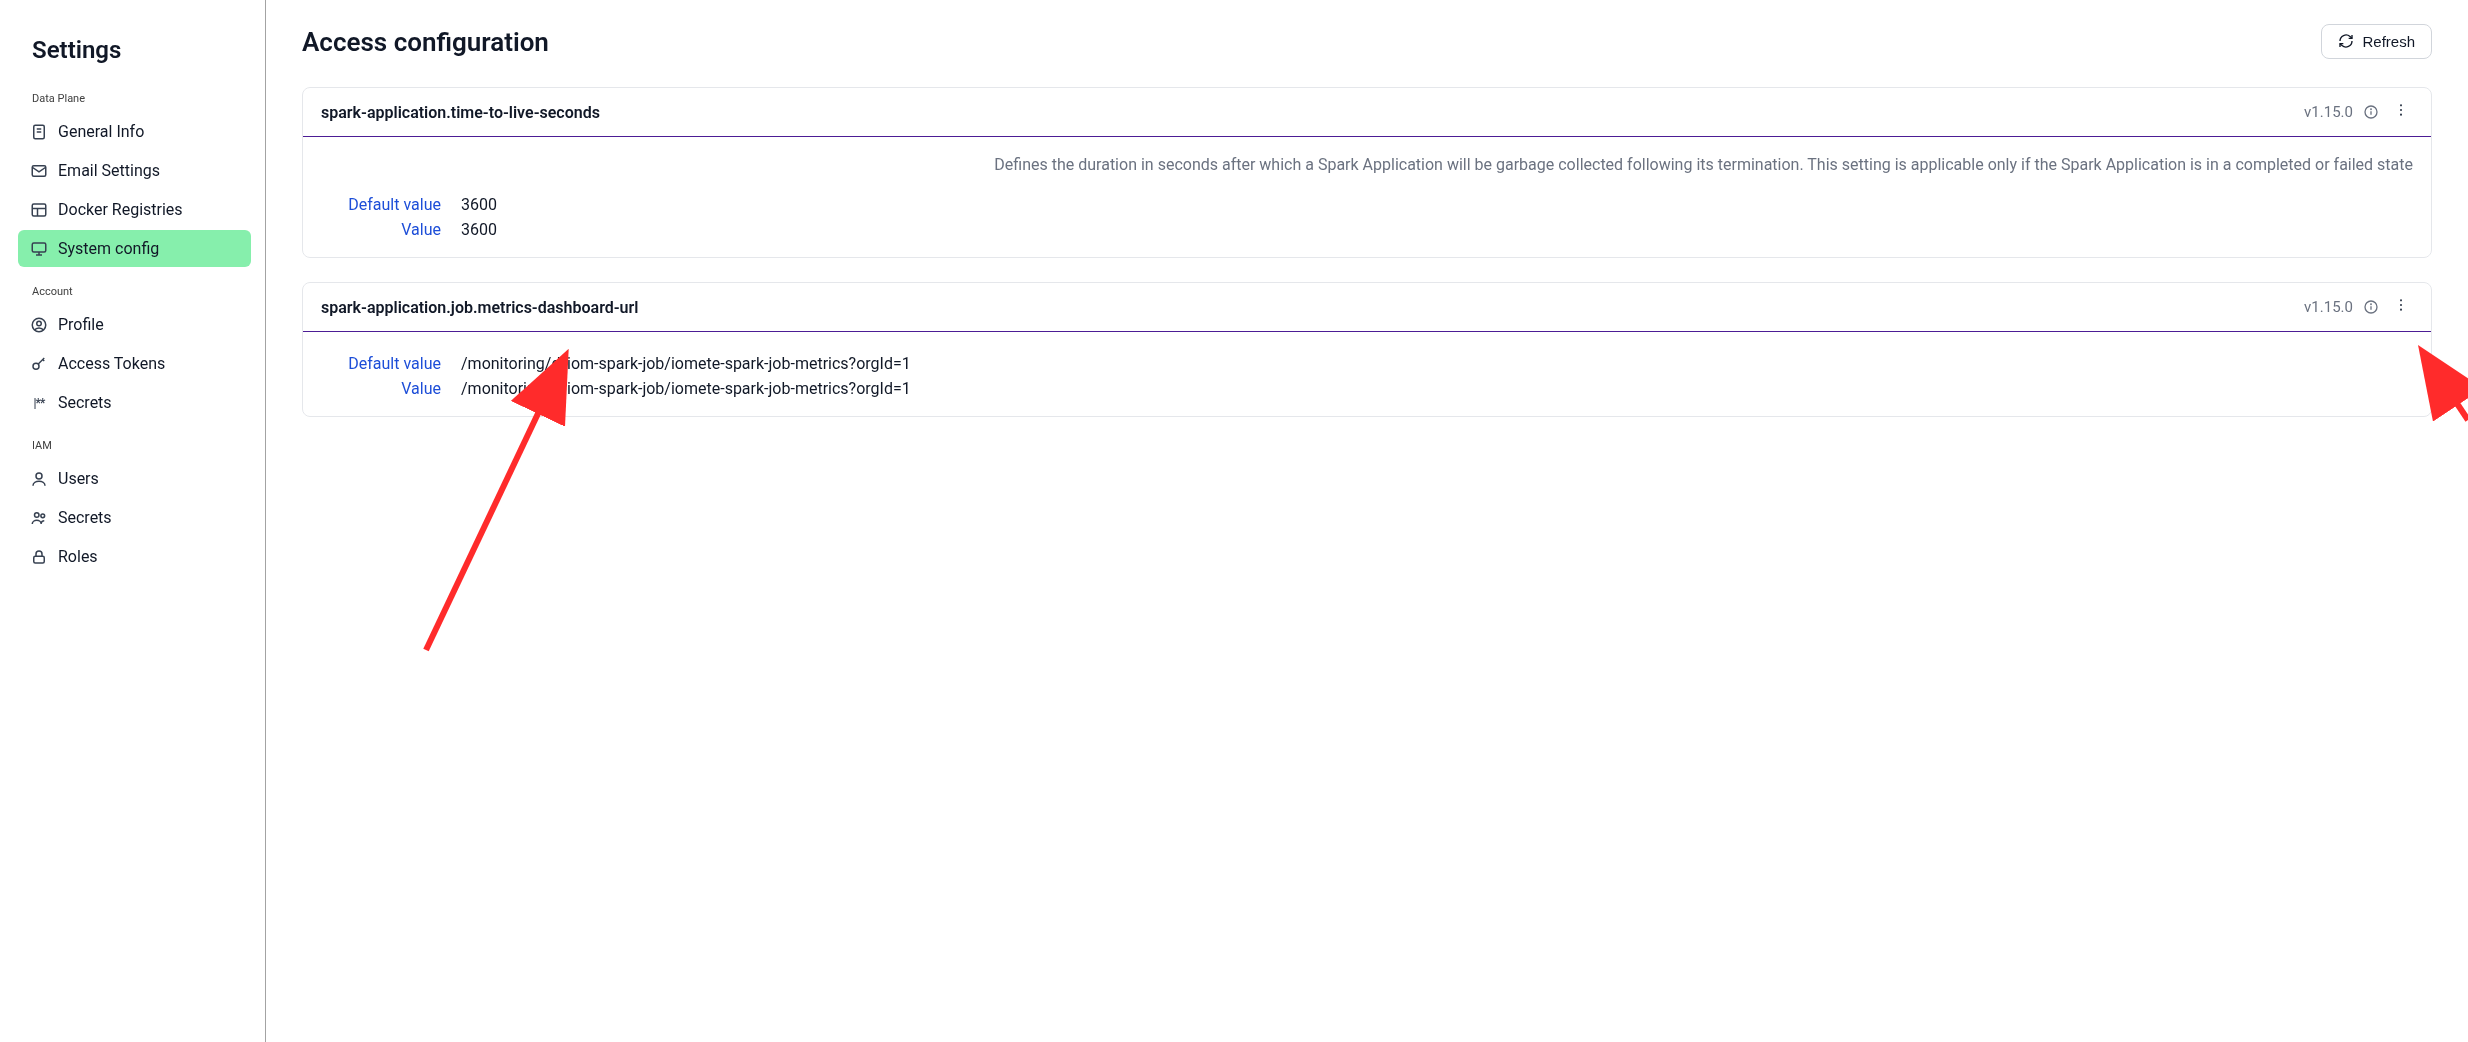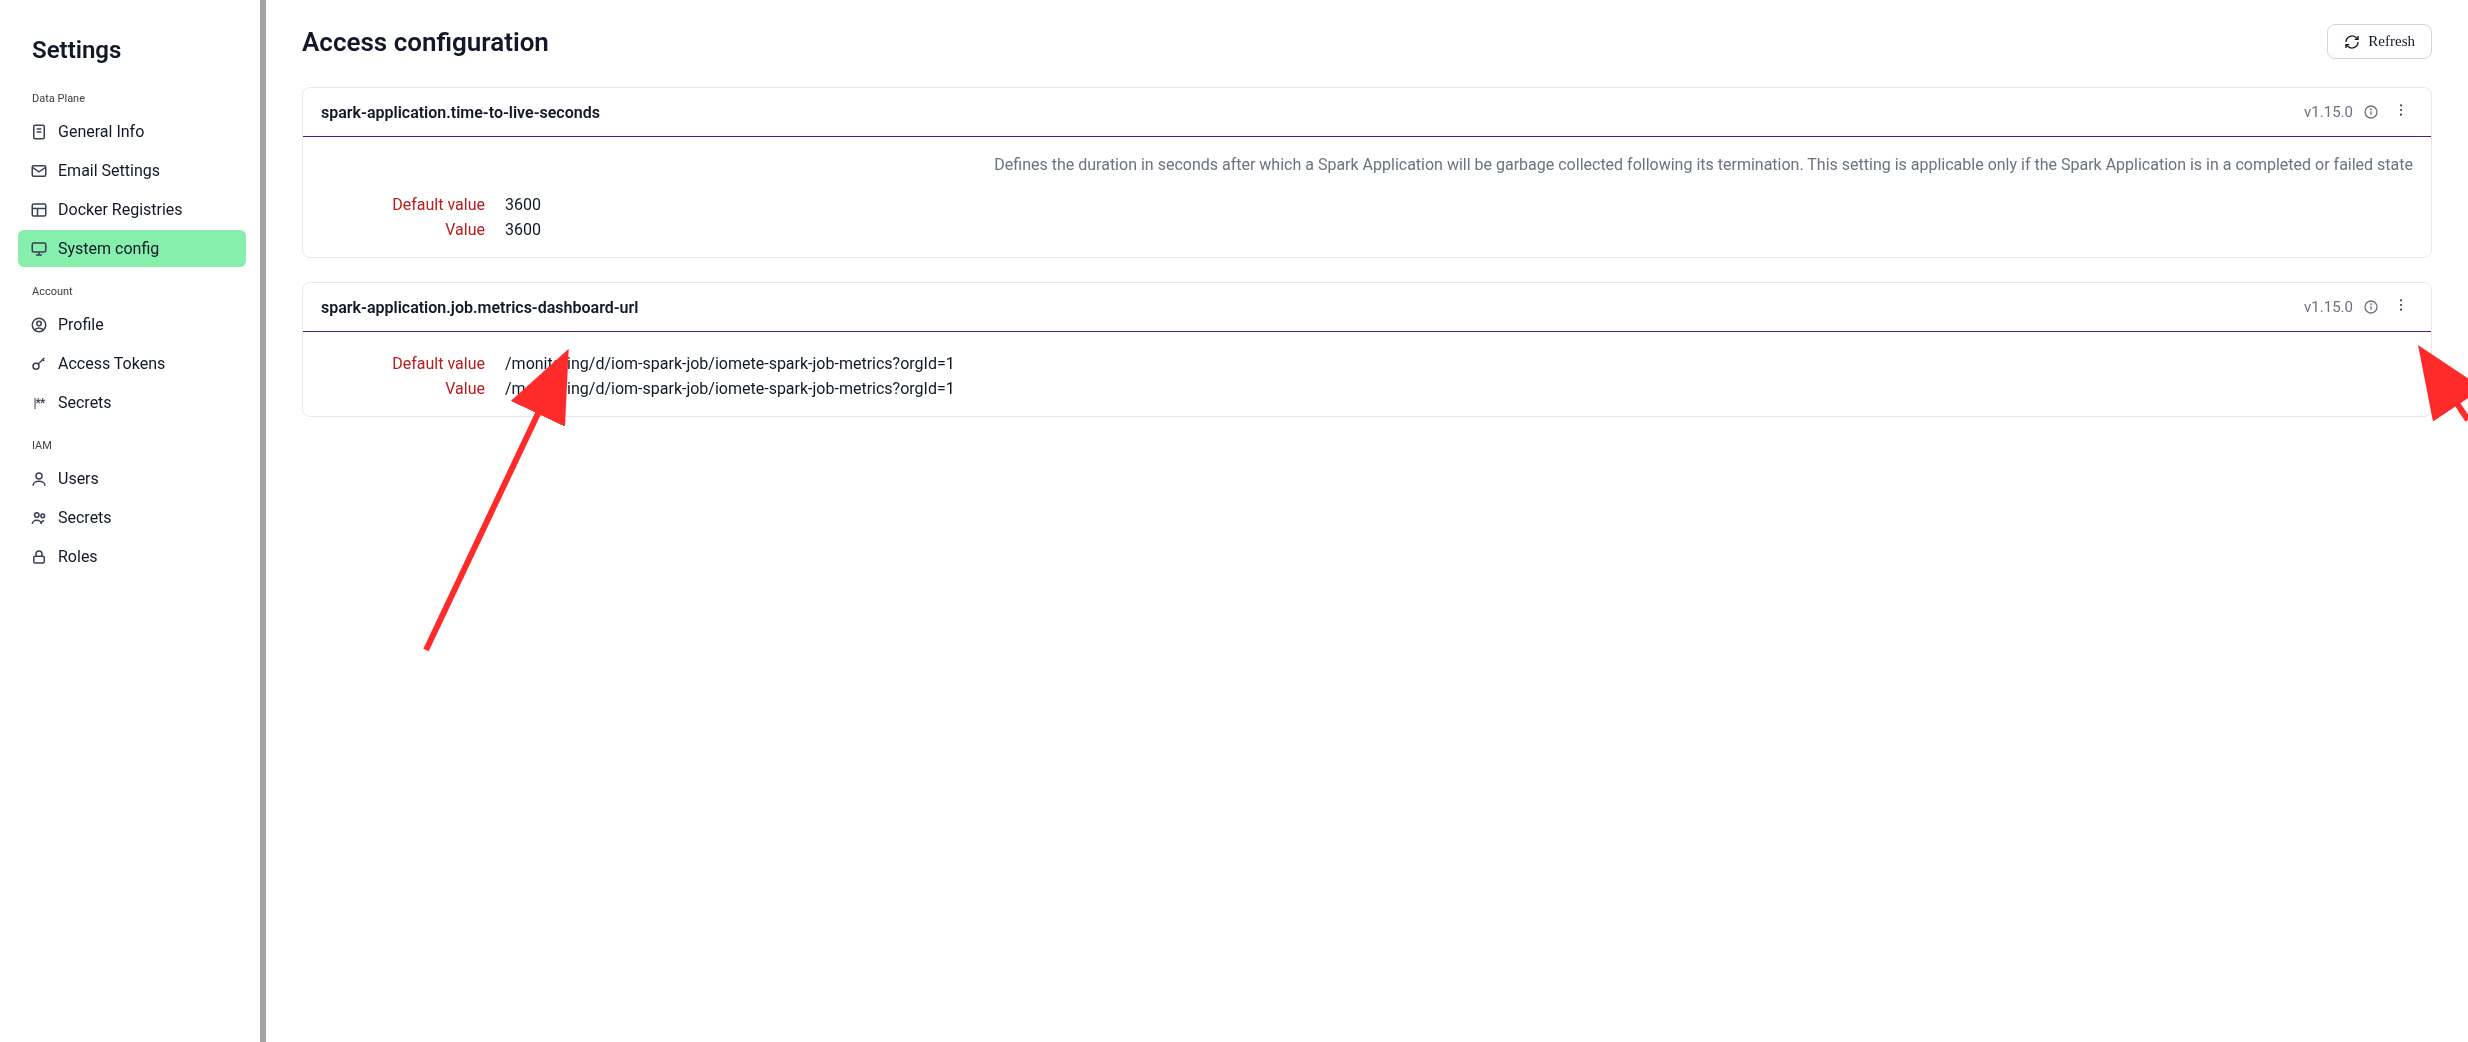--- a/index.html
+++ b/index.html
@@ -6,21 +6,21 @@
   body {
     margin: 0;
     font-family: -apple-system, BlinkMacSystemFont, "Segoe UI", Roboto, "Helvetica Neue", Arial, sans-serif;
     color: #111827;
     background: #fff;
     font-size: 14px;
   }
   .layout { display: flex; min-height: 100vh; }
   .sidebar {
     width: 266px;
-    border-right: 6px solid #a3a3a3;
+    border-right: 1px solid #a3a3a3;
     padding: 28px 14px 28px 18px;
     flex-shrink: 0;
   }
   .sidebar-title {
     font-size: 24px;
     font-weight: 600;
     margin: 8px 8px 28px 14px;
   }
   .sidebar-section-label {
     font-size: 11px;
@@ -50,30 +50,29 @@
   }
   .page-header {
     display: flex;
     justify-content: space-between;
     align-items: center;
     margin-bottom: 28px;
   }
   .page-title { font-size: 26px; font-weight: 600; }
   .btn {
     display: inline-flex;
-    align-items: flex-end;
+    align-items: flex-start;
     gap: 8px;
     padding: 8px 16px;
     border: 1px solid #d1d5db;
     border-radius: 8px;
     background: #fff;
     font-size: 15px;
     cursor: pointer;
     color: #111827;
-    font-family: Liberation Serif, serif;
   }
   .btn .icon { width: 16px; height: 16px; display: inline-flex; }
   .btn .icon svg { width: 16px; height: 16px; }
 
   .card {
     border: 1px solid #e5e7eb;
     border-radius: 8px;
     margin-bottom: 24px;
     overflow: hidden;
   }
@@ -85,21 +84,21 @@
     border-bottom: 1px solid #4c1d95;
   }
   .card-title { font-size: 16px; font-weight: 600; }
   .card-meta { display: flex; align-items: center; gap: 10px; color: #6b7280; font-size: 15px; }
   .card-meta .icon { width: 16px; height: 16px; display: inline-flex; color: #6b7280; }
   .card-meta .icon svg { width: 16px; height: 16px; }
   .card-meta .dots { cursor: pointer; padding: 2px 4px; color: #374151; }
   .card-body { padding: 16px 18px 18px 18px; text-align: right; }
   .card-desc { color: #6b7280; font-size: 16px; line-height: 1.5; margin-bottom: 18px; }
   .kv-row { display: flex; gap: 20px; margin-top: 6px; font-size: 16px; }
-  .kv-label { width: 120px; color: #b91c1c; margin-left: 44px; }
+  .kv-label { width: 120px; color: #1d4ed8; }
   .kv-value { color: #111827; }
 
   .arrow { position: absolute; pointer-events: none; }
   .arrow svg { overflow: visible; }
 </style>
 </head>
 <body>
 
 <div class="layout">
   <aside class="sidebar">

